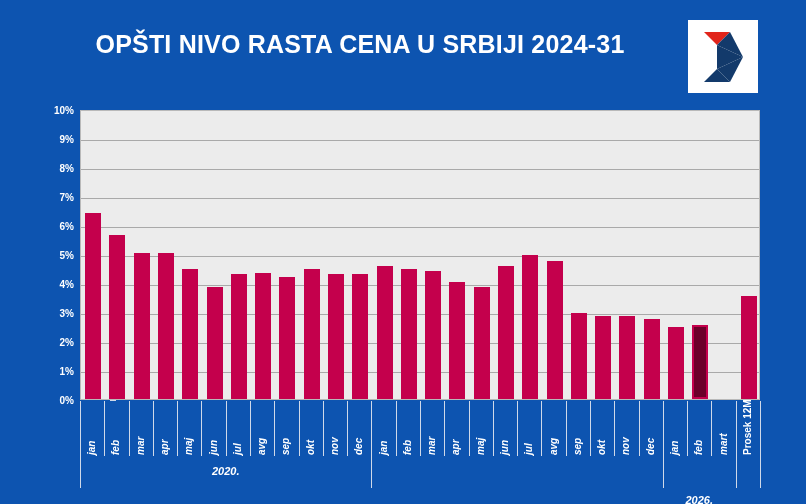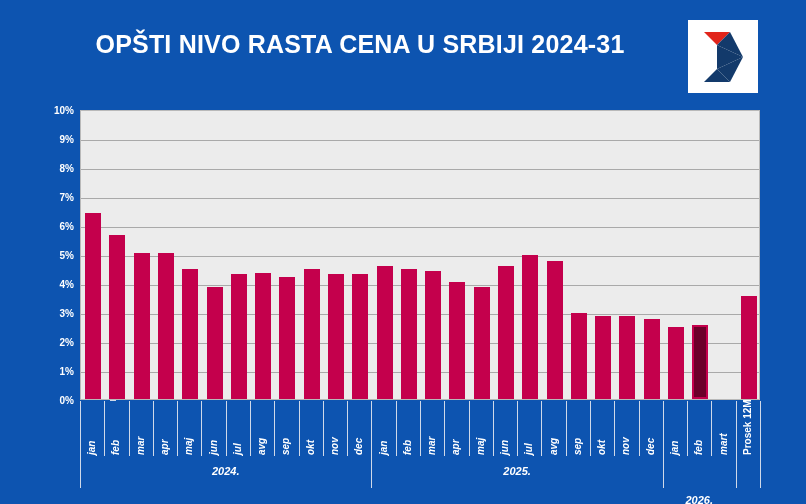--- a/index.html
+++ b/index.html
@@ -302,20 +302,19 @@
     <div class="xtick-sep" style="left: 607.143px;"></div>
     <div class="xlabel" style="left: 613.286px;">feb</div>
     <div class="xtick-sep" style="left: 631.429px;"></div>
     <div class="xlabel" style="left: 637.571px;">mart</div>
     <div class="xtick-sep" style="left: 655.714px;"></div>
     <div class="xlabel tall" style="left: 661.857px;">Prosek 12M</div>
     <div class="xtick-sep" style="left: 680px;"></div>
   </div>
 <div id="year-axis">
     <div class="year-sep" style="left: 0px;"></div>
-    <div class="year-label" style="left: 0px; width: 291.429px;">2024.</div>
+    <div class="year-label" style="left: 0px; width: 291.429px;">2020.</div>
     <div class="year-sep" style="left: 291.429px;"></div>
-    <div class="year-label" style="left: 291.429px; width: 291.429px;">2025.</div>
     <div class="year-sep" style="left: 582.857px;"></div>
     <div class="year-label" style="left: 582.857px; width: 72.8571px; margin-top: 29px;">2026.</div>
     <div class="year-sep" style="left: 655.714px;"></div>
     <div class="year-sep" style="left: 680px;"></div>
   </div>
 
 </body></html>

